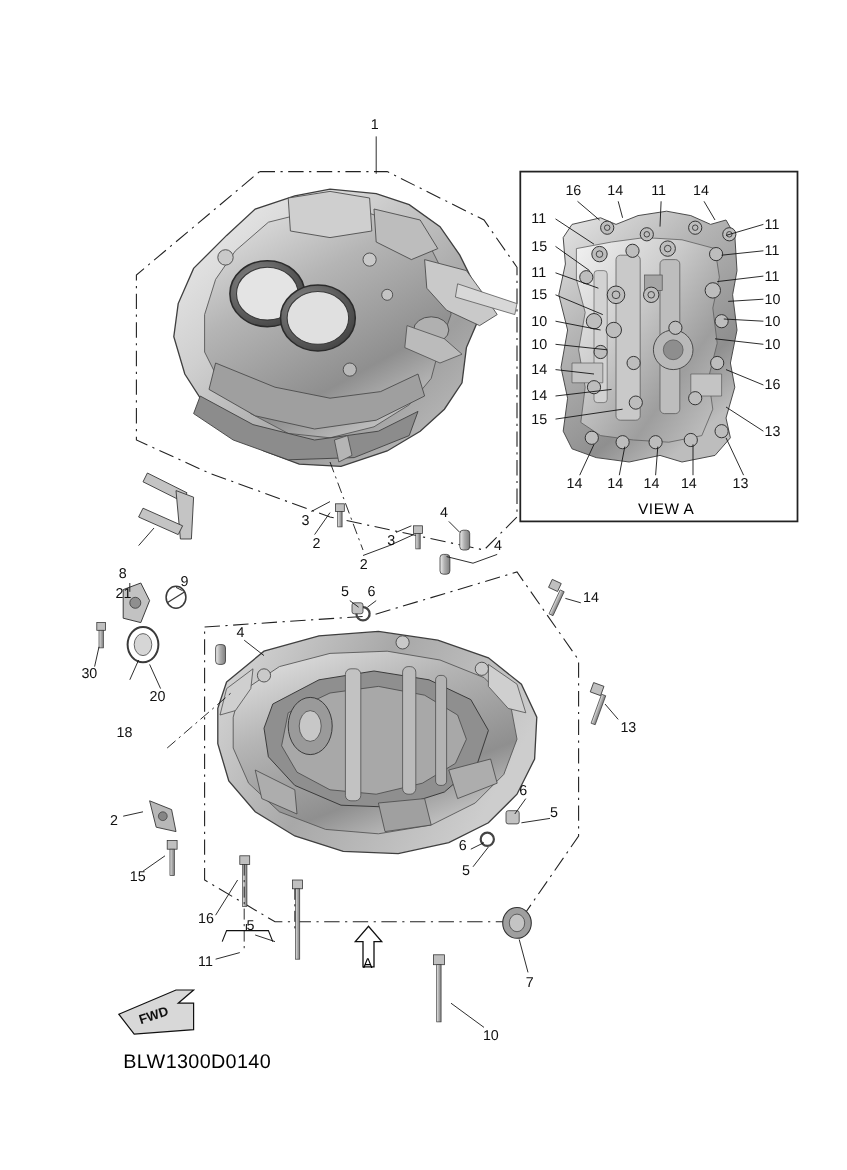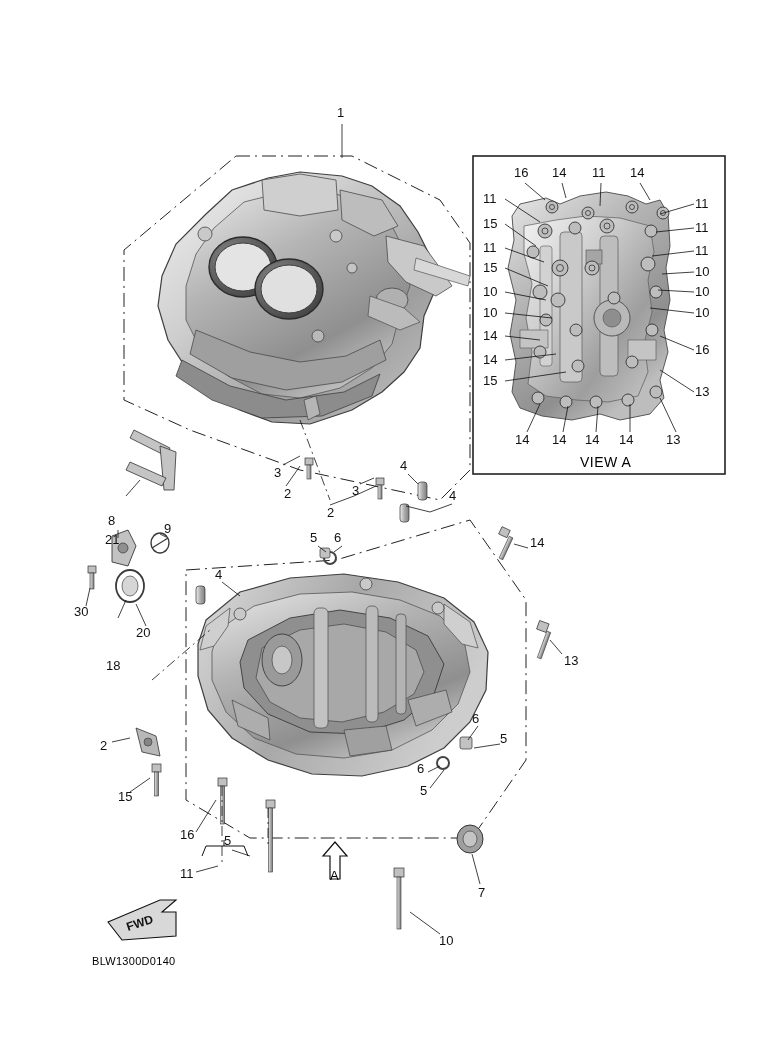--- a/index.html
+++ b/index.html
@@ -29,22 +29,23 @@
     white-space: nowrap;
     line-height: 1;
   }
   .viewa-title {
     position: absolute;
     font-size: 14px;
     letter-spacing: 0.5px;
   }
   .partno {
     position: absolute;
-    font-size: 11px;
+    font-size: 18px;
     letter-spacing: 0.3px;
+    margin-left: 20px;
   }
   .arrow-a {
     position: absolute;
     font-size: 13px;
   }
   svg { display: block; }
 </style>
 </head>
 <body>
 

